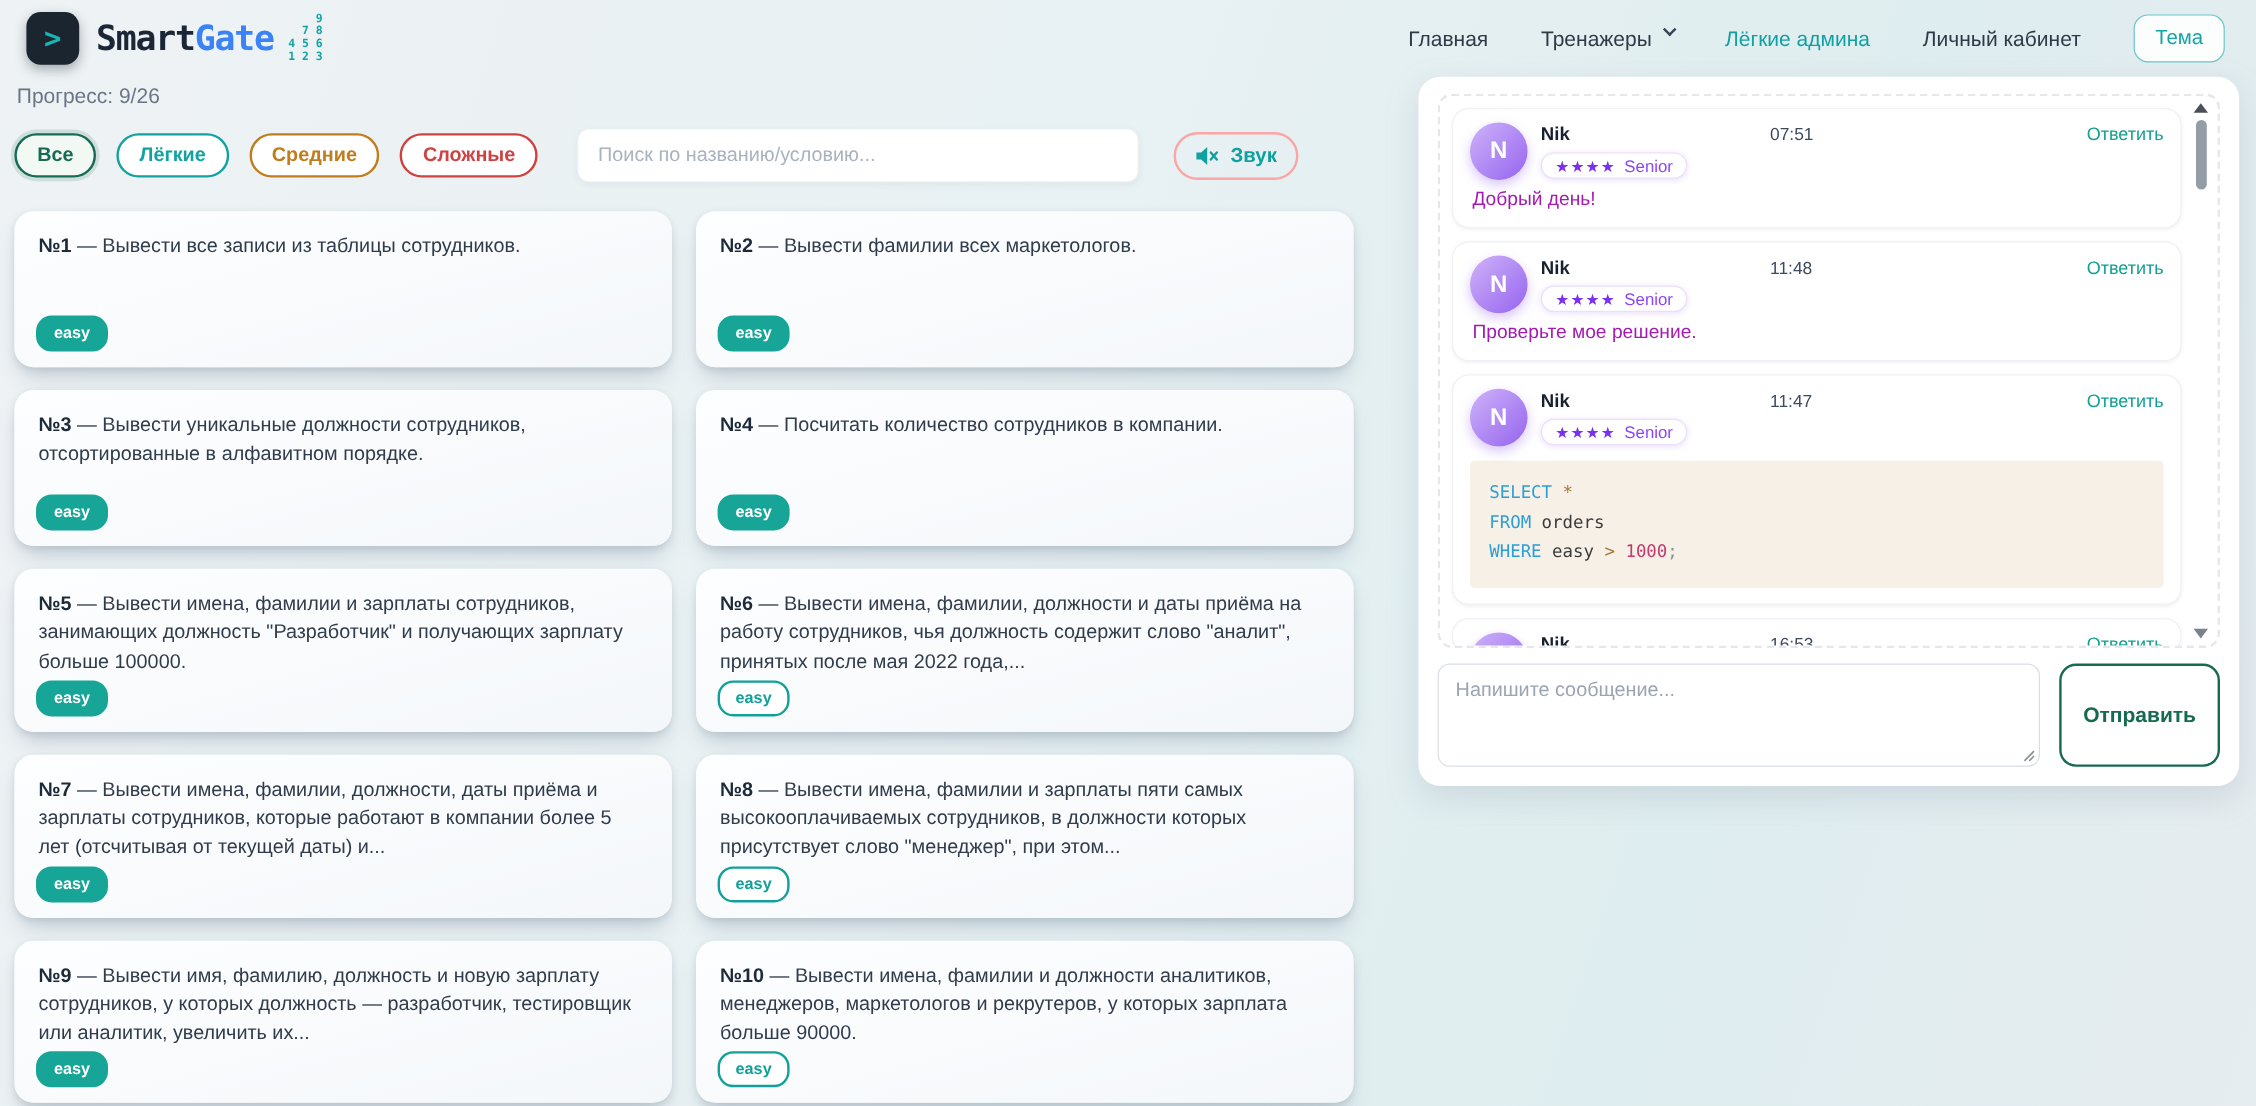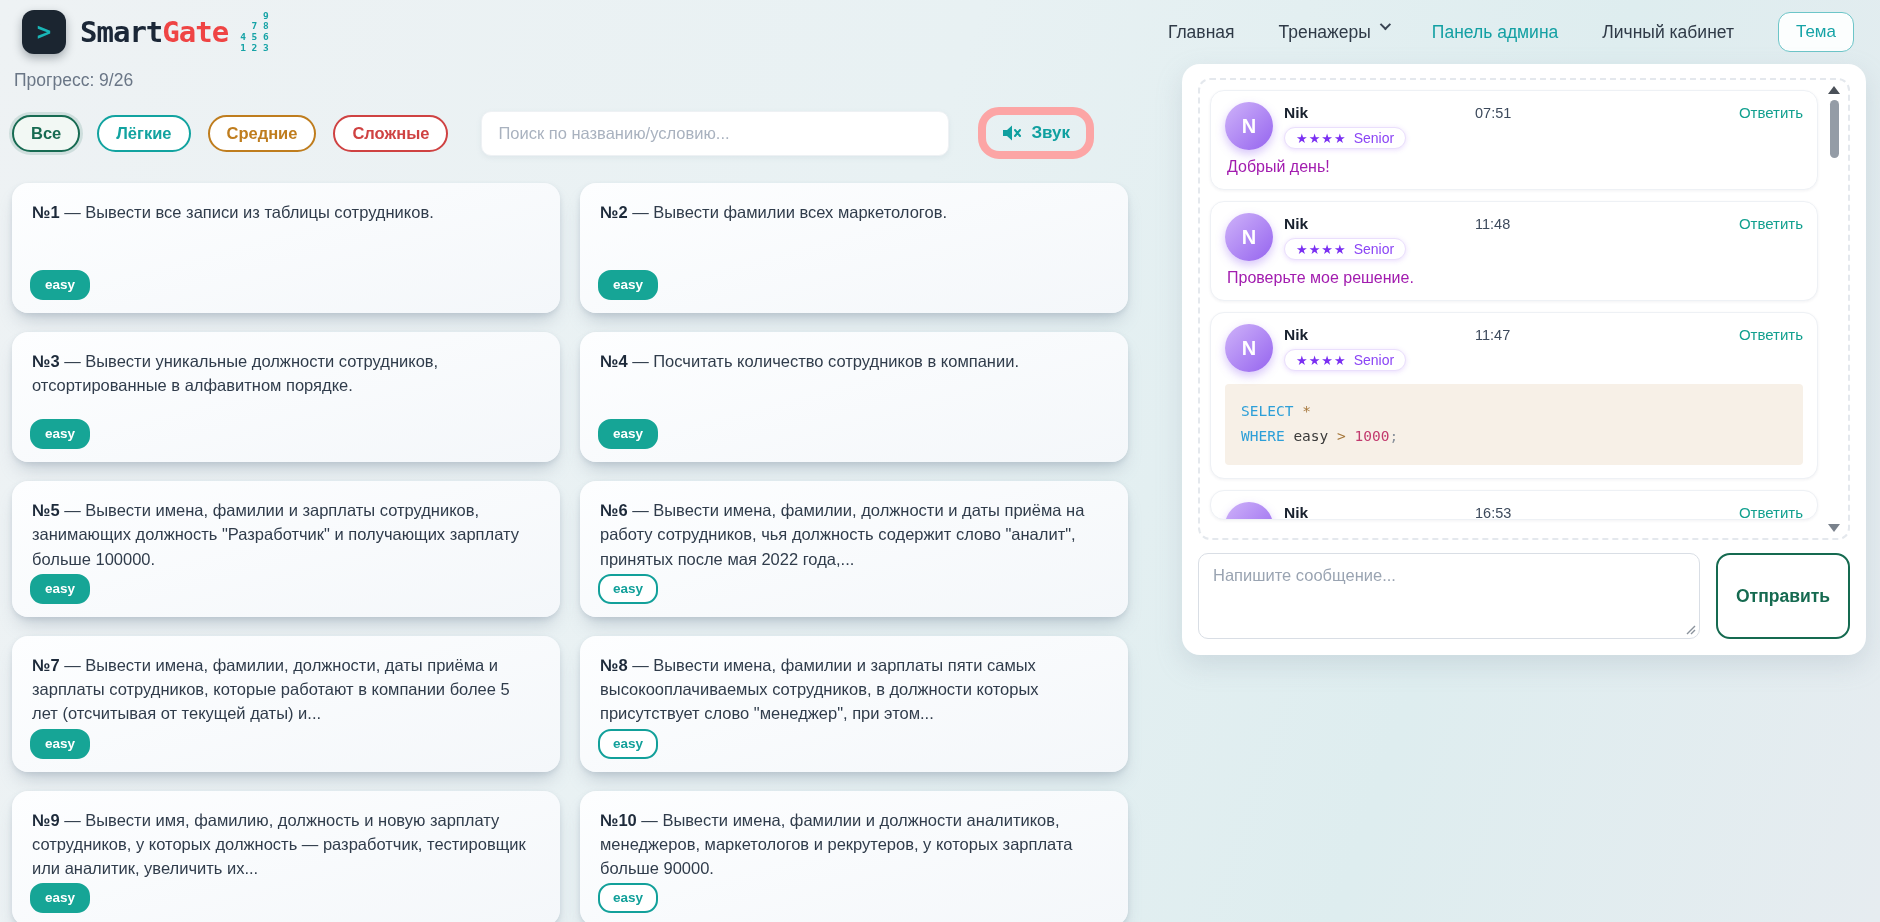--- a/index.html
+++ b/index.html
@@ -14,21 +14,21 @@
   
   .header { height:64px; display:flex; align-items:center; padding:0 26px 0 22px; }
   .logo-box {
     width:44px; height:44px; border-radius:12px; background:#1b2530;
     display:flex; align-items:center; justify-content:center;
     box-shadow:0 4px 10px rgba(27,37,48,.35);
   }
   .logo-box span { color:#19b6b6; font-family:"DejaVu Sans Mono", monospace; font-size:24px; font-weight:bold; }
   .brand-name { margin-left:14px; font-family:"DejaVu Sans Mono", monospace; font-size:29px; font-weight:bold; letter-spacing:-1px; }
   .brand-name .p1 { color:#1b2737; }
-  .brand-name .p2 { color:#ef4444; }
+  .brand-name .p2 { color:#3b82f6; }
   .numpad { margin-left:12px; font-family:"DejaVu Sans Mono", monospace; font-size:9.5px; font-weight:bold; color:#16a3a6; line-height:1.12; }
   .numpad div { white-space:pre; }
   .nav { margin-left:auto; display:flex; align-items:center; gap:44px; font-size:17.5px; color:#2f3a47; }
   .nav-item { cursor:pointer; display:flex; align-items:flex-start; }
   .nav-item.active { color:#13a0a3; }
   .chev { display:inline-block; width:8px; height:8px; border-right:2px solid #3a4553; border-bottom:2px solid #3a4553; transform:rotate(45deg) translateY(-2px); margin-left:9px; }
   .theme-btn {
     background:#fcfefe; border:1.5px solid #6cc5c8; color:#16a3a6;
     font-size:17px; padding:9px 17px; border-radius:12px; cursor:pointer;
     font-family:"Liberation Sans", sans-serif;
@@ -46,21 +46,21 @@
   .pill.med  { color:#bf7d1e; border:2px solid #bf7d1e; }
   .pill.hard { color:#cf4242; border:2px solid #cf4242; }
   .search {
     width:468px; height:45px; margin-left:16px; border-radius:10px;
     border:1px solid #eef1f4; background:#fff; padding:0 16px; font-size:16.5px; color:#2b3645;
     box-shadow:0 2px 5px rgba(150,165,180,.15); outline:none; font-family:"Liberation Sans", sans-serif;
   }
   .search::placeholder { color:#a9b2bf; }
   .sound-btn {
     margin-left:12px; display:flex; align-items:center; gap:8px;
-    border:8px solid #fca5a5; color:#10a0a0; border-radius:21px; padding:8px 16px;
+    border:2px solid #fca5a5; color:#10a0a0; border-radius:21px; padding:8px 16px;
     font-size:17px; font-weight:bold; background:transparent; cursor:pointer; font-family:"Liberation Sans", sans-serif;
   }
 
   .task-grid { display:grid; grid-template-columns:548px 548px; column-gap:20px; row-gap:19px; }
   .task-card {
     position:relative; min-height:130px; border-radius:16px; padding:17px 22px 46px 20px;
     background:linear-gradient(165deg,#fdfeff 0%,#f4f7fa 100%);
     box-shadow:0 12px 18px -6px rgba(140,155,170,.45), 0 2px 5px rgba(140,155,170,.25);
     font-size:16.5px; line-height:1.47; color:#303c4b; cursor:pointer;
   }
@@ -152,21 +152,21 @@
     </div>
     <div class="nav">
       <div class="nav-item">
           <span>Главная</span>
         </div>
       <div class="nav-item">
           <span>Тренажеры</span>
           <span class="chev"></span>
         </div>
       <div class="nav-item active">
-          <span>Панель админа</span>
+          <span>Лёгкие админа</span>
         </div>
       <div class="nav-item">
           <span>Личный кабинет</span>
         </div>
       <button class="theme-btn">Тема</button>
     </div>
   </div>
 
   <div class="content">
 
@@ -282,20 +282,21 @@
                   <span class="stars">★★★★</span>
                   <span class="lvl">Senior</span>
                 </div>
               </div>
             </div>
             <div class="time">11:47</div>
             <div class="reply">Ответить</div>
           </div>
           <div class="code-block">
             <div><span class="kw">SELECT</span><span class="pl"> </span><span class="op">*</span></div>
+            <div><span class="kw">FROM</span><span class="id"> orders</span></div>
             <div><span class="kw">WHERE</span><span class="id"> easy </span><span class="op">&gt;</span><span class="pl"> </span><span class="num">1000</span><span class="pu">;</span></div>
           </div>
         </div>
 
         <div class="msg partial">
           <div class="msg-head">
             <div class="who">
               <div class="avatar">N</div>
               <div class="meta">
                 <div class="author">Nik</div>

